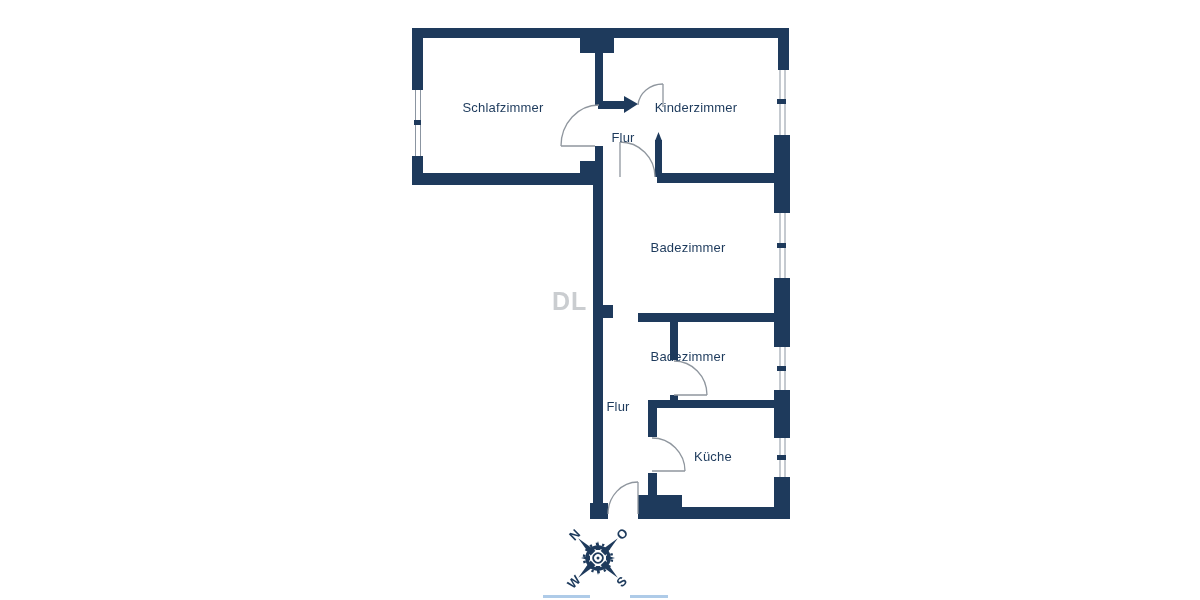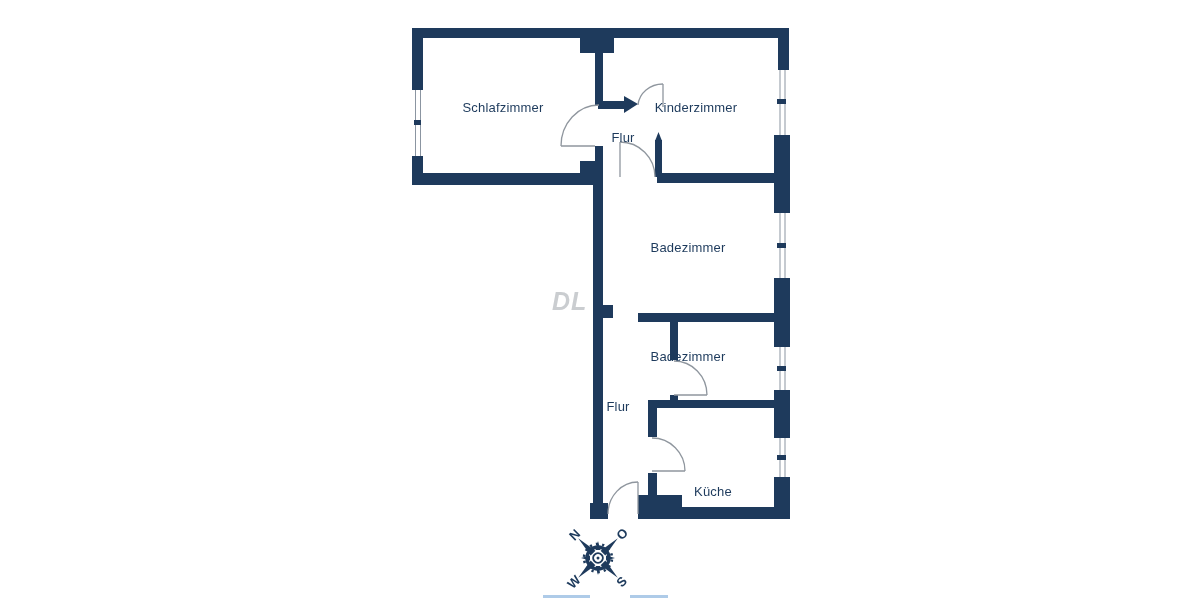--- a/index.html
+++ b/index.html
@@ -20,23 +20,23 @@
   
   .room-label{position:absolute;transform:translate(-50%,-50%);font-weight:normal;
               font-size:13px;color:var(--label,#1d3a5c);letter-spacing:.2px;
               white-space:nowrap;z-index:2;}
   .lbl-schlafzimmer{left:503px;top:107px;}
   .lbl-kinderzimmer{left:696px;top:107px;}
   .lbl-flur-oben{left:623px;top:137px;}
   .lbl-wohnzimmer{left:688px;top:247px;}
   .lbl-badezimmer{left:688px;top:356px;}
   .lbl-flur-unten{left:618px;top:406px;}
-  .lbl-kueche{left:713px;top:456px;margin-top:35px;}
+  .lbl-kueche{left:713px;top:456px;}
   .watermark{position:absolute;left:552px;top:287px;font-size:25px;font-weight:bold;
-             color:var(--watermark,#c6c9cd);letter-spacing:1px;z-index:3;opacity:.92;font-style:italic;}
+             color:var(--watermark,#c6c9cd);letter-spacing:1px;z-index:3;opacity:.92;}
 </style>
 </head>
 <body>
 
 <div class="stage">
 
   <svg class="plan-svg" width="1200" height="600" viewBox="0 0 1200 600">
 
     <g>
 

